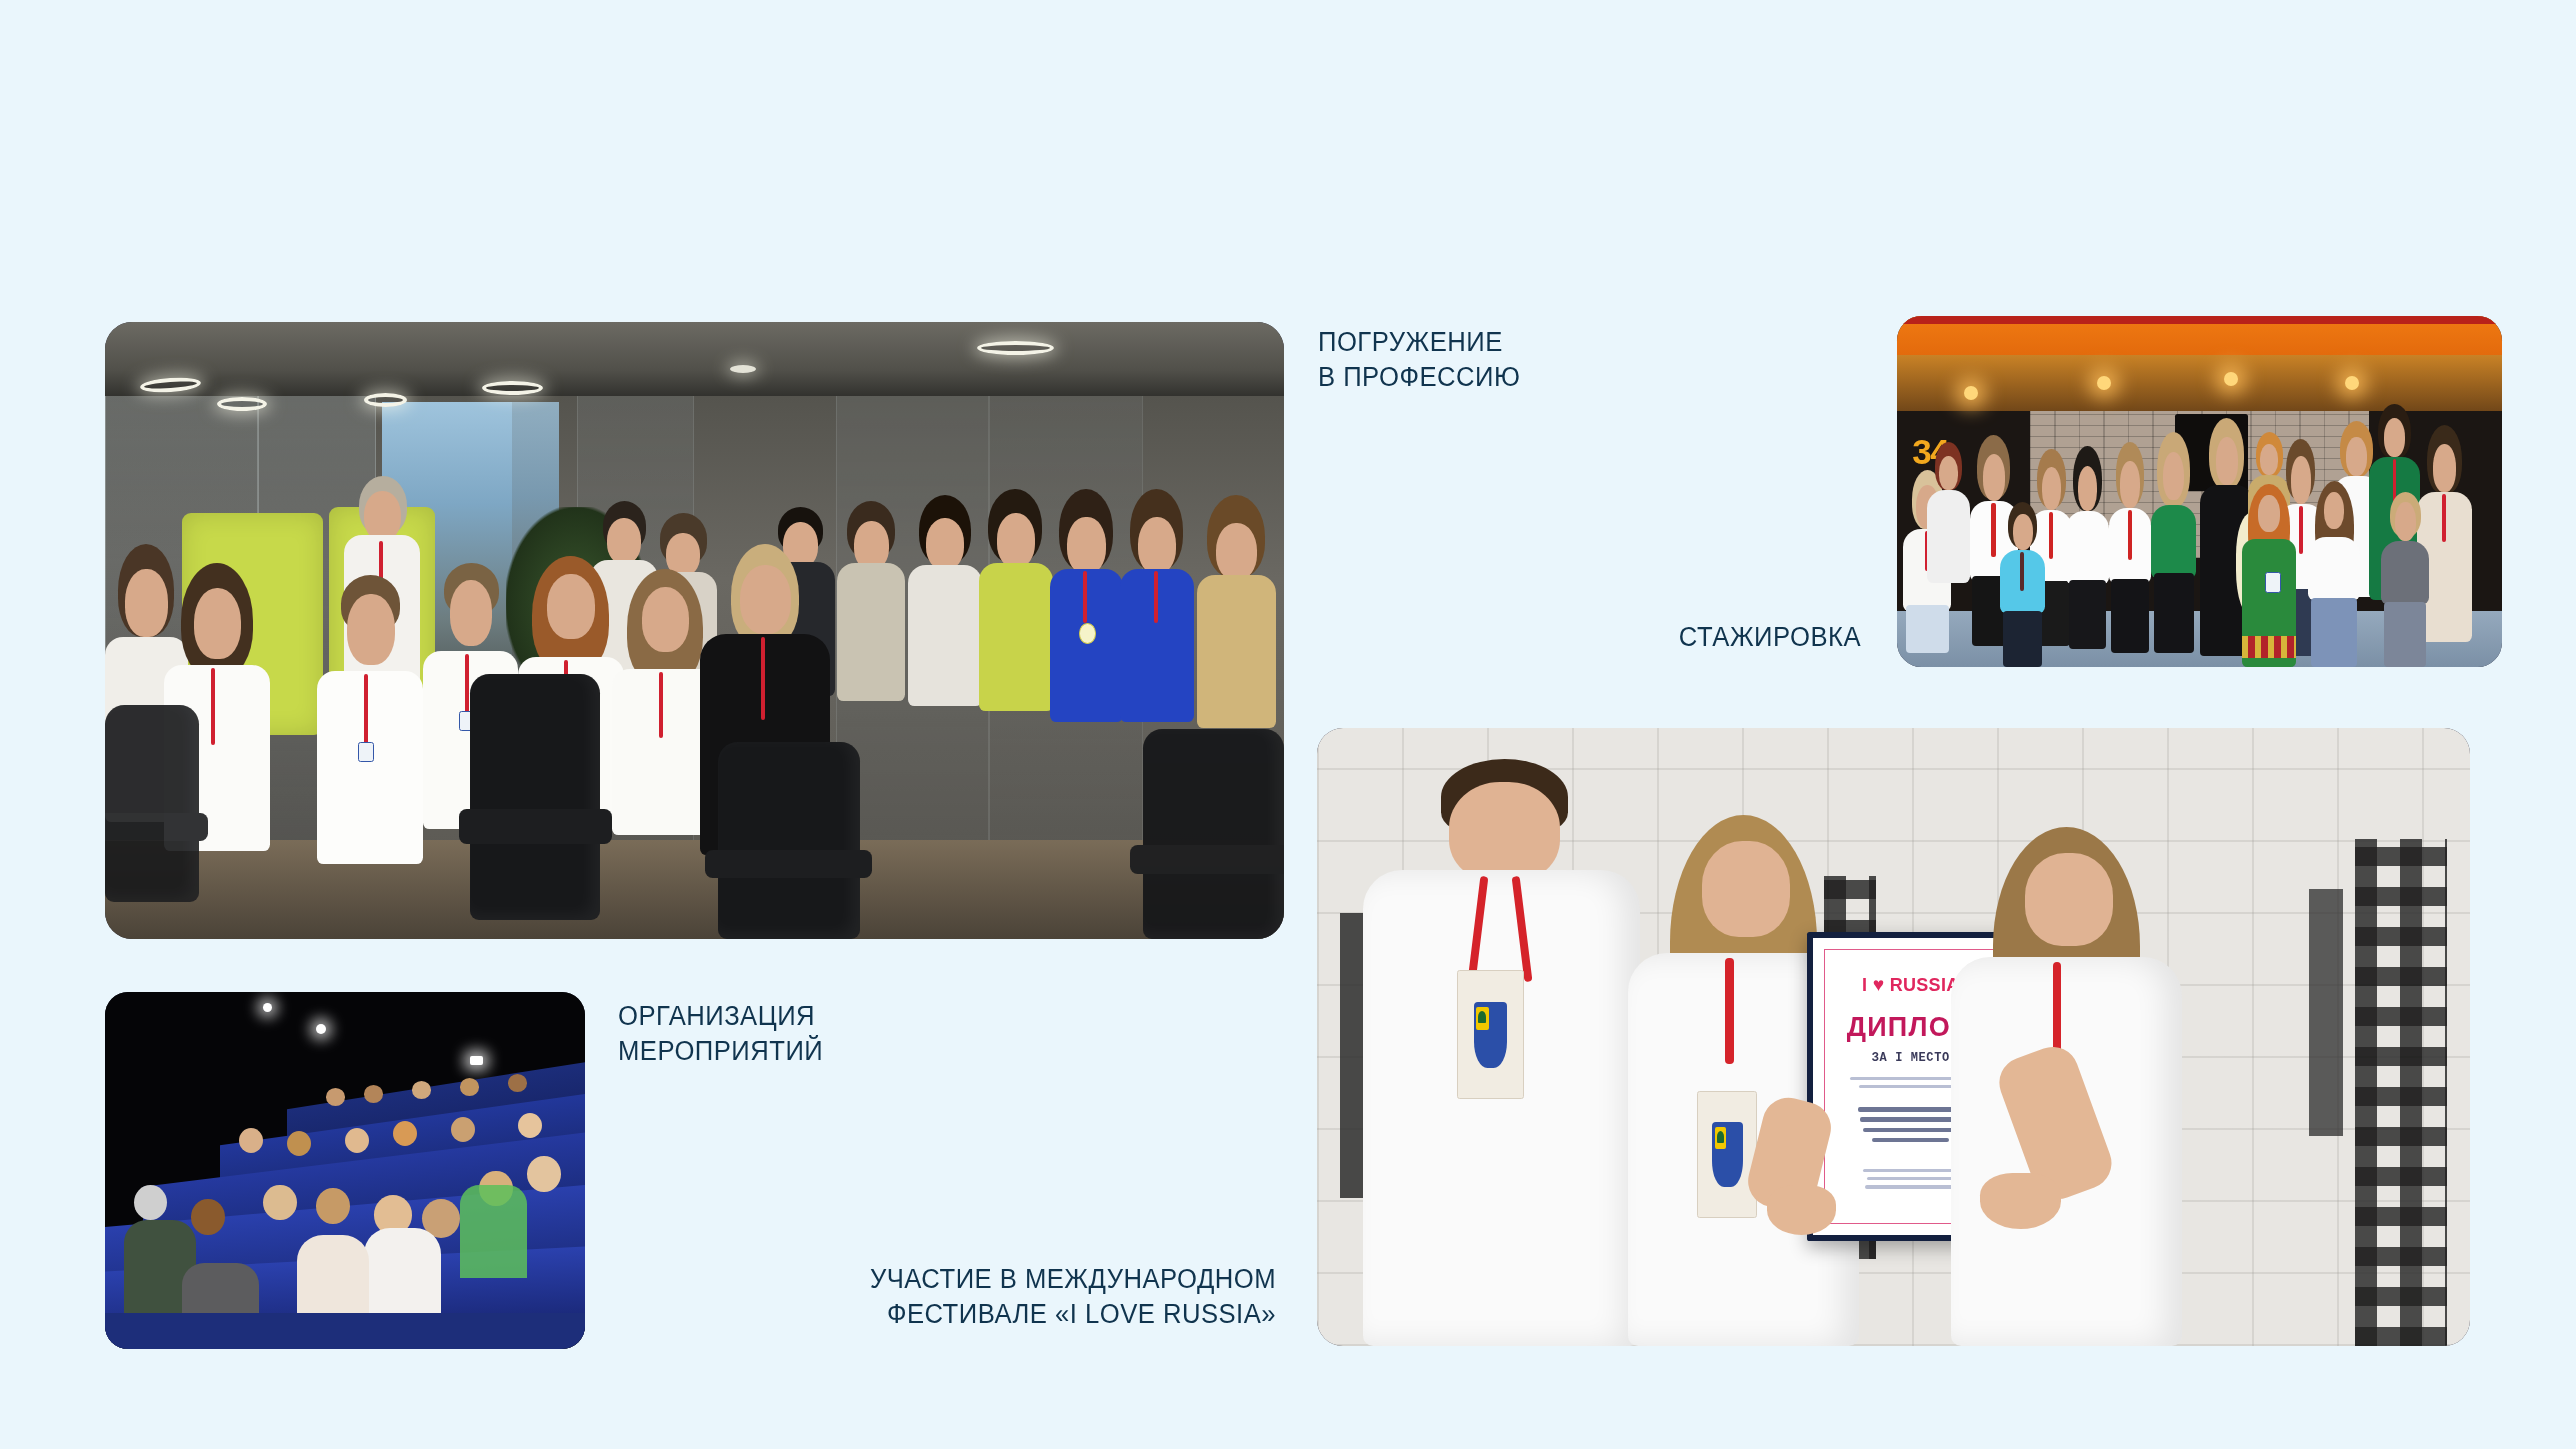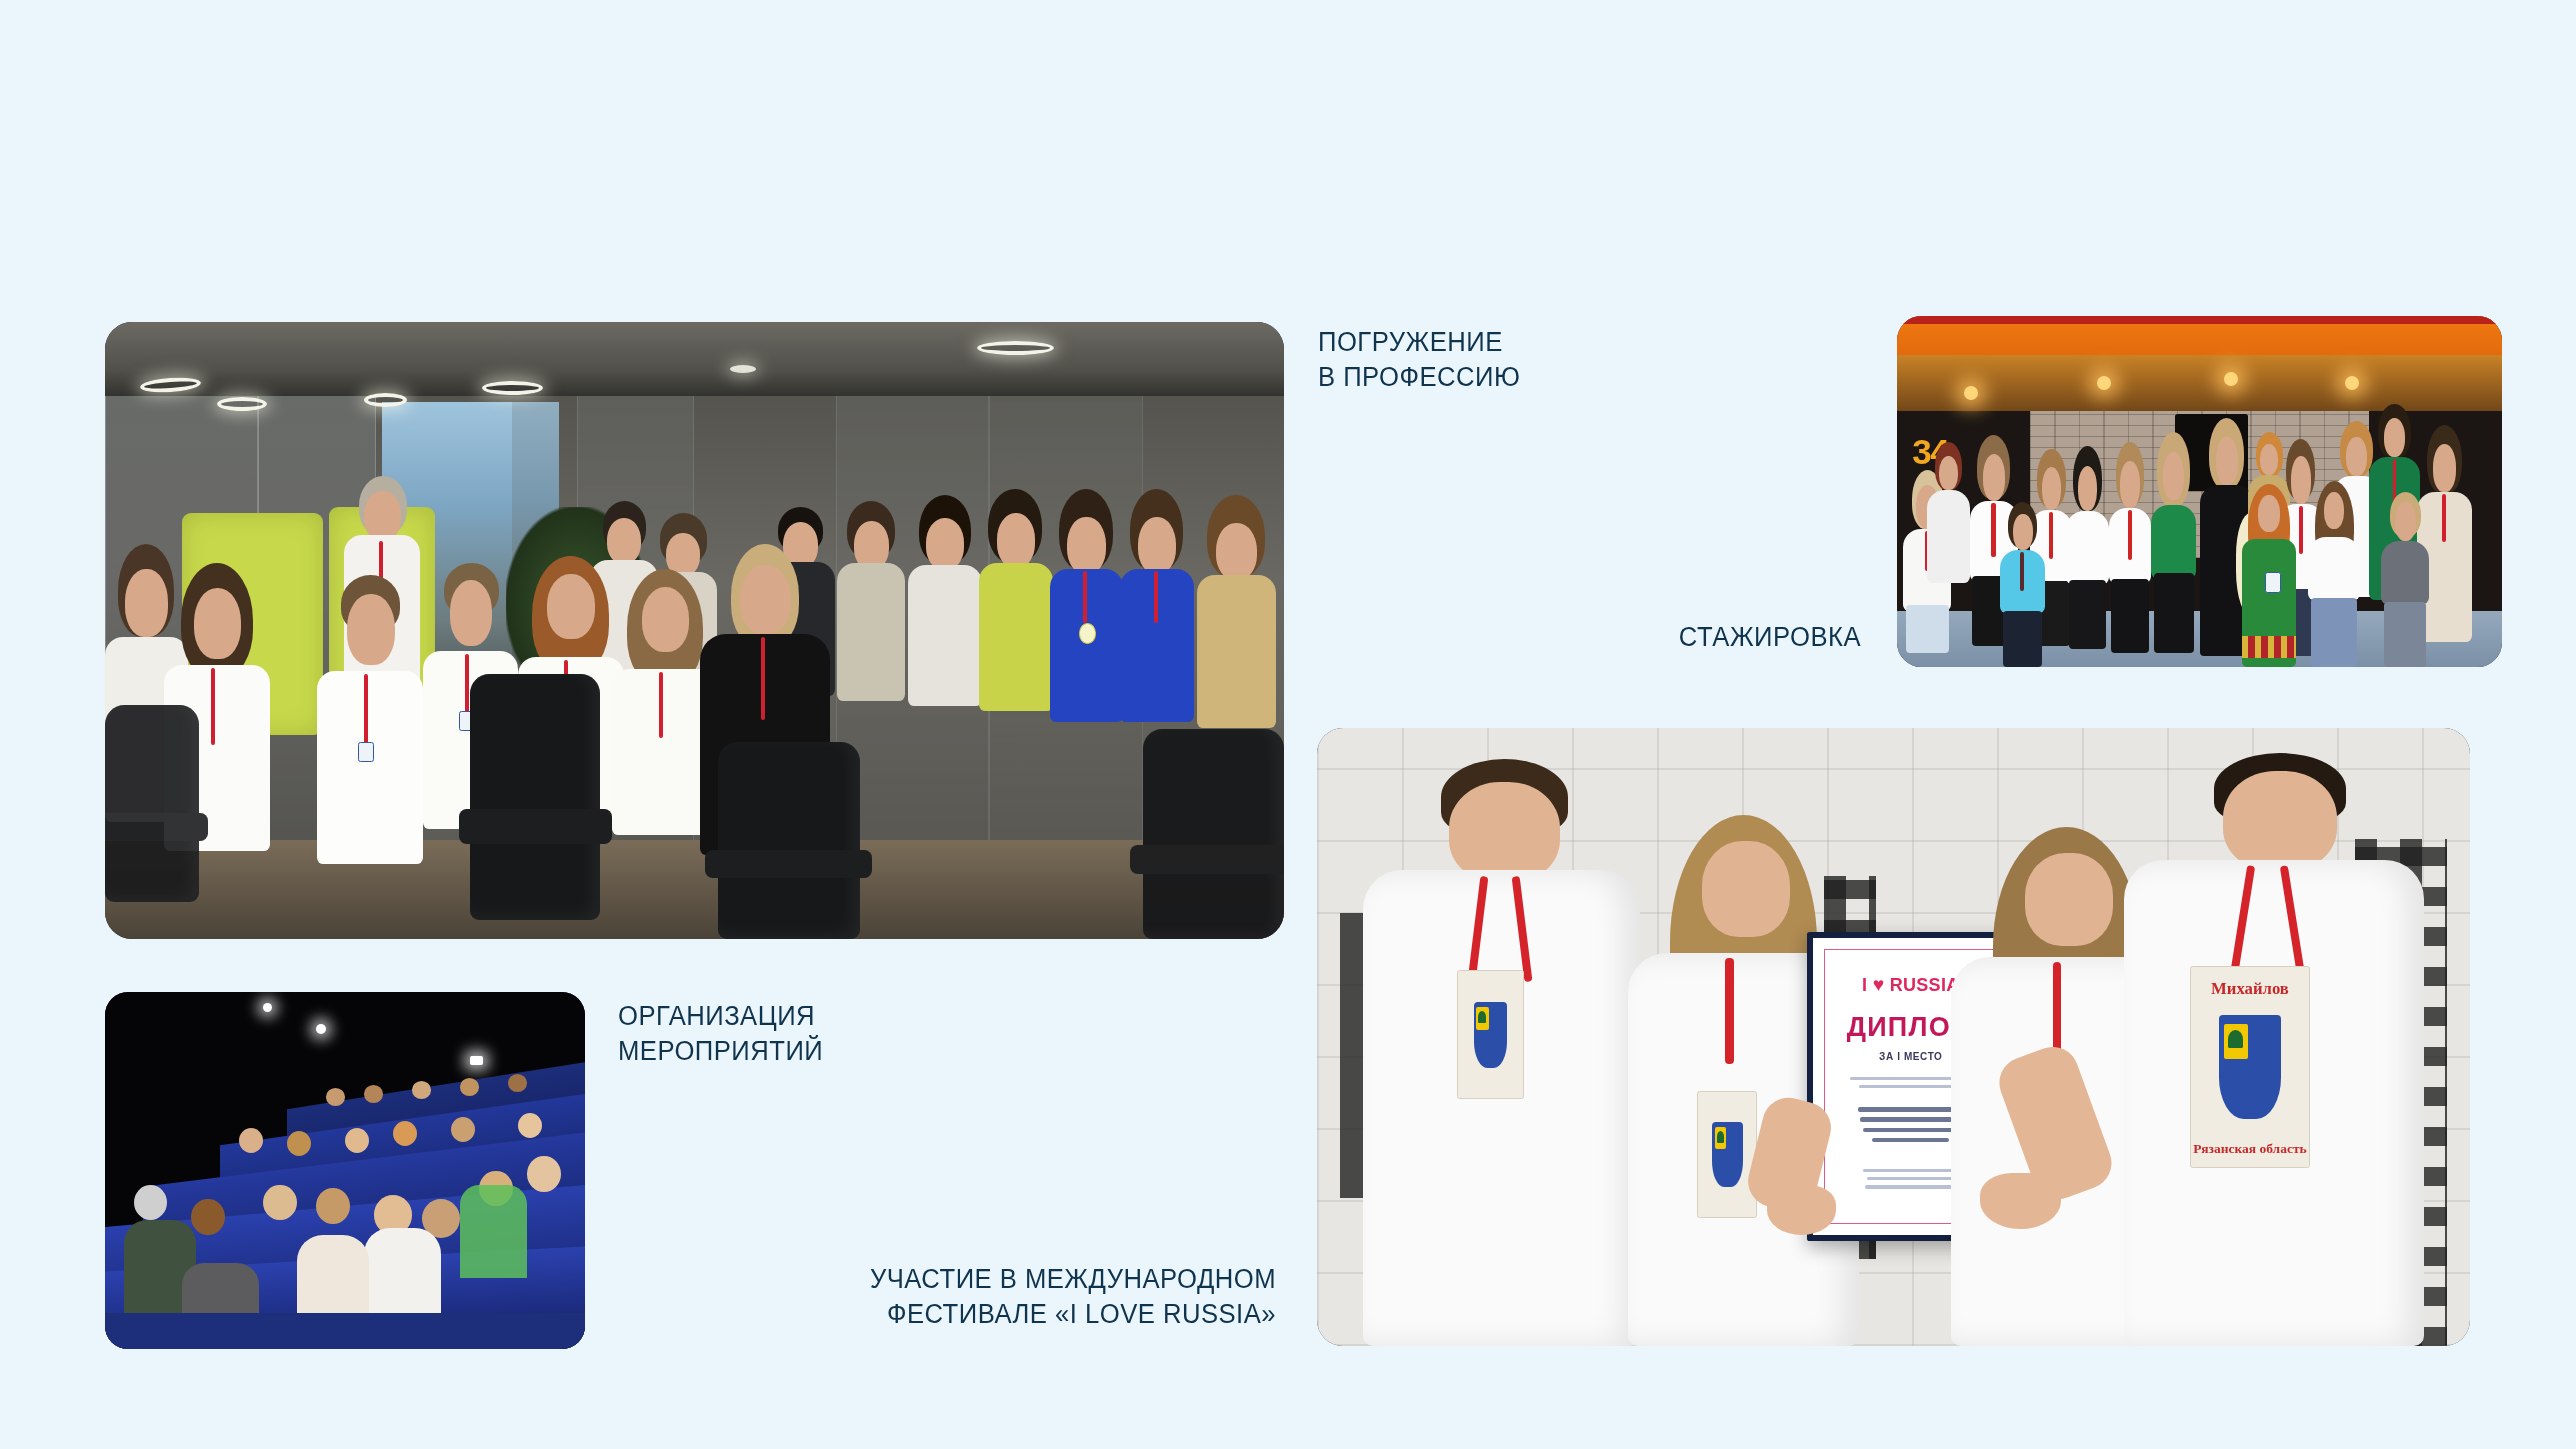--- a/index.html
+++ b/index.html
@@ -143,21 +143,21 @@
   .diploma { position:absolute; background:#13203f; border-radius:2.6px;
       box-shadow:0 6.4px 18px rgba(0,0,0,.3); padding:6.4px; }
   .diploma-inner{ position:absolute; inset:6.4px; background:#fff; }
   .diploma-border{ position:absolute; inset:10.3px; border:1.9px solid #e05a8a; }
   .dp-logo { position:absolute; left:0; right:0; top:12%; text-align:center;
       font-weight:bold; font-size:18px; color:#e0275e; letter-spacing:0.3px; white-space:nowrap; }
   .dp-logo .hrt { color:#e0275e; font-size:19.3px; }
   .dp-title{ position:absolute; left:0; right:0; top:25%; text-align:center;
       font-weight:bold; font-size:27px; color:#c2185b; letter-spacing:1.3px; }
   .dp-sub  { position:absolute; left:0; right:0; top:38%; text-align:center;
-      font-weight:bold; font-size:10px; color:#3a3a5a; letter-spacing:0.6px; }
+      font-weight:bold; font-size:12px; color:#3a3a5a; letter-spacing:0.6px;font-family:Liberation Mono, monospace; }
   .dp-lines{ position:absolute; left:14%; right:14%; top:45%; }
   .dp-lines i{ display:block; height:3.2px; margin:5.2px auto; background:#b9bfd4; border-radius:1.9px; }
   .dp-names{ position:absolute; left:16%; right:16%; top:55%; }
   .dp-names i{ display:block; height:4.5px; margin:5.8px auto; background:#6d7594; border-radius:1.9px; }
 
   .arm { position:absolute; background:#e3b795; border-radius:26px; }
   .hand{ position:absolute; background:#e3b795; border-radius:40% 40% 50% 50%; }
 </style>
 </head>
 <body>
@@ -552,28 +552,15 @@
       <div class="aw-head" style="left:32%;top:5%;width:38%;height:18%;"></div>
       <div class="aw-shirt" style="left:0;top:25%;width:100%;height:75%;"></div>
       <div class="aw-lany" style="left:44%;top:26%;height:20%;"></div>
     </div>
 
     <div class="arm" style="left:38%;top:60%;width:6%;height:18%;transform:rotate(14deg);"></div>
     <div class="hand" style="left:39%;top:74%;width:6%;height:8%;"></div>
     <div class="arm" style="left:60.5%;top:52%;width:7%;height:24%;transform:rotate(-20deg);"></div>
     <div class="hand" style="left:57.5%;top:72%;width:7%;height:9%;"></div>
 
-    <div class="aw-person" style="left:70%;top:4%;width:26%;height:96%;">
-      <div class="aw-hair" style="left:30%;top:0;width:44%;height:12%;background:#241a11;"></div>
-      <div class="aw-head" style="left:33%;top:3%;width:38%;height:17%;"></div>
-      <div class="aw-shirt" style="left:0;top:18%;width:100%;height:82%;"></div>
-      <div class="aw-lany" style="left:38%;top:19%;height:20%;transform:rotate(9deg);"></div>
-      <div class="aw-lany" style="left:55%;top:19%;height:20%;transform:rotate(-9deg);"></div>
-
-      <div class="aw-emblem" style="left:22%;top:36%;width:40%;height:34%;">
-        <div class="em-t">Михайлов</div>
-        <div class="em-shield"></div>
-        <div class="em-b">Рязанская область</div>
-      </div>
-    </div>
   </div>
 </figure>
 
 
 </body></html>

